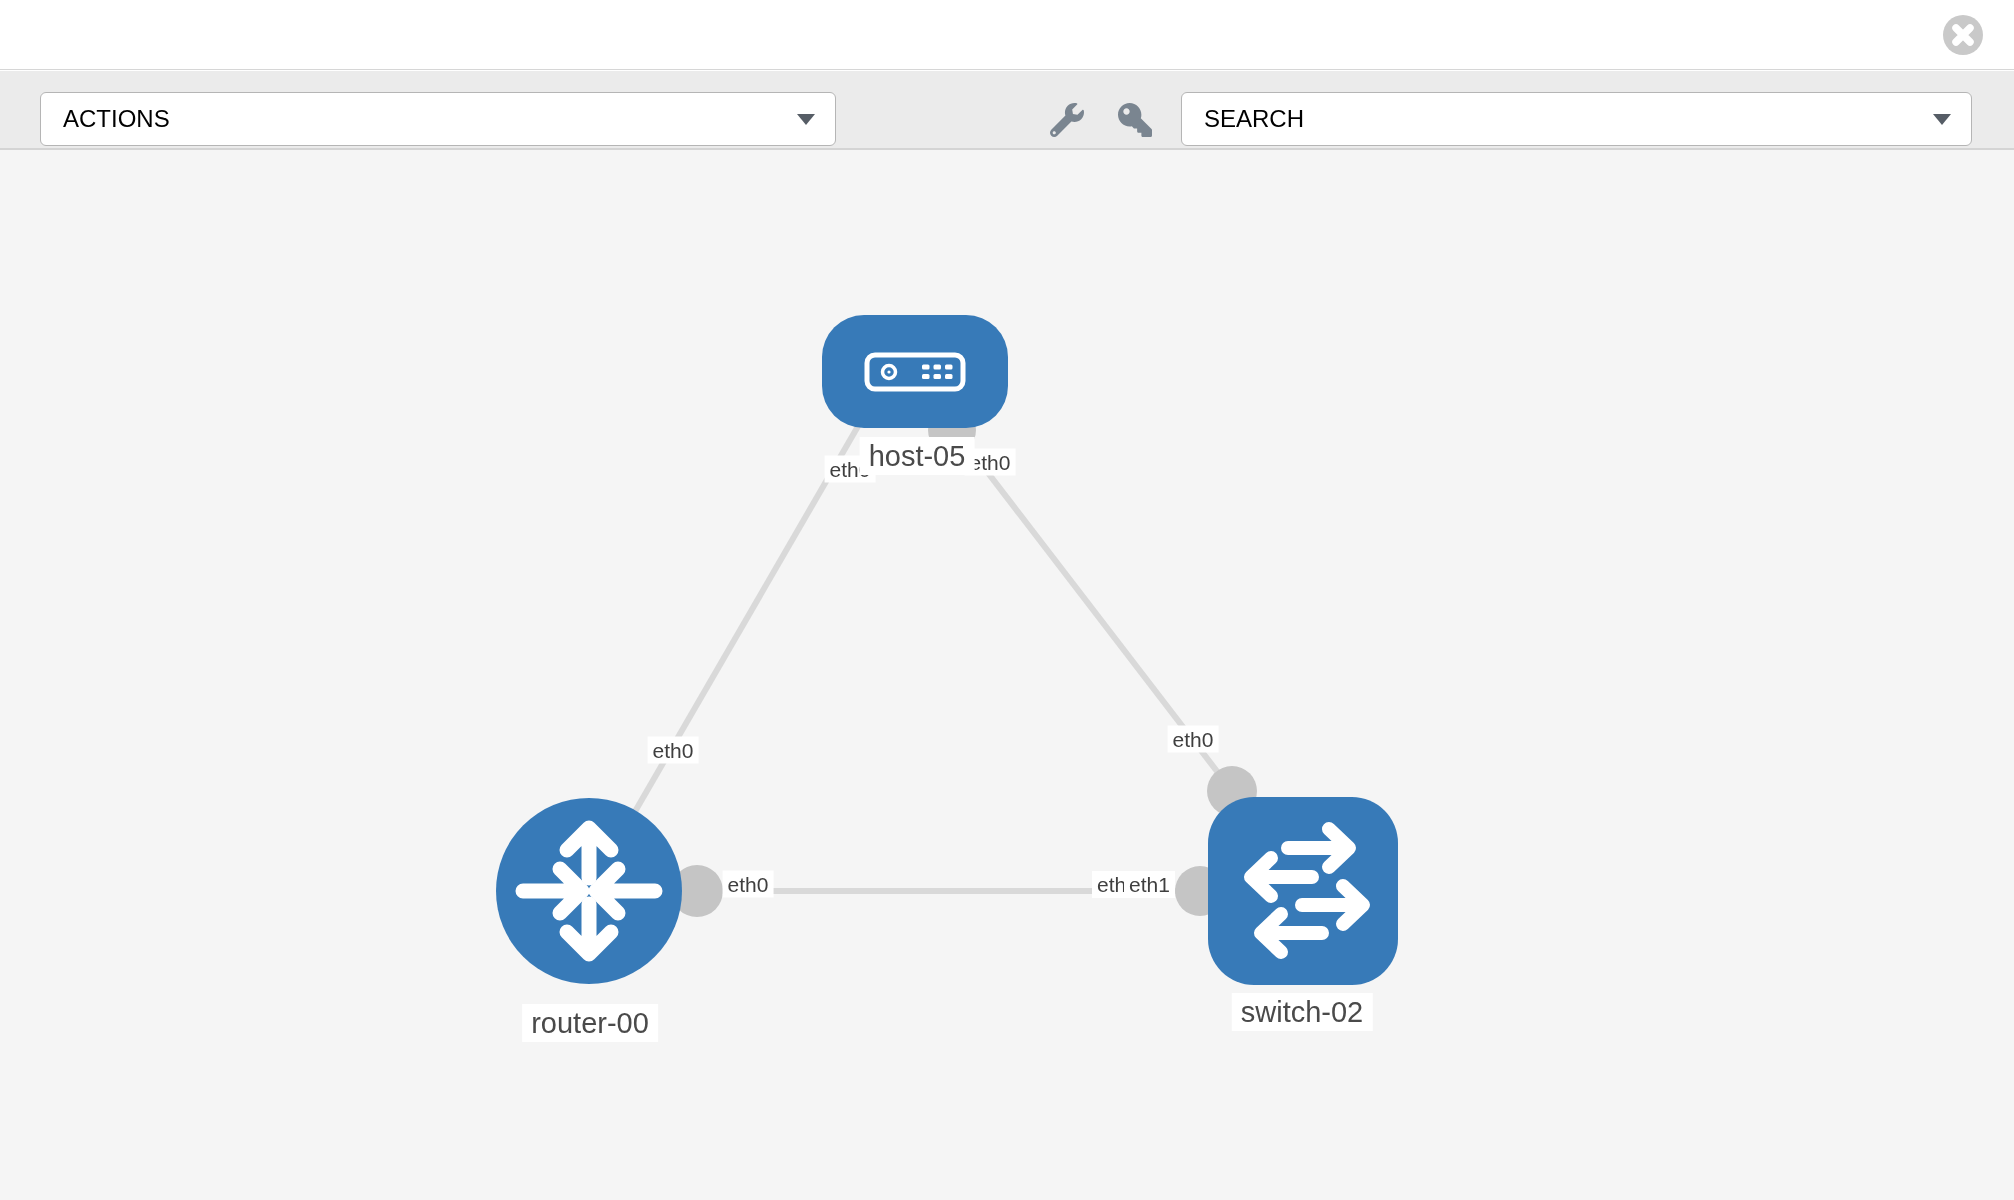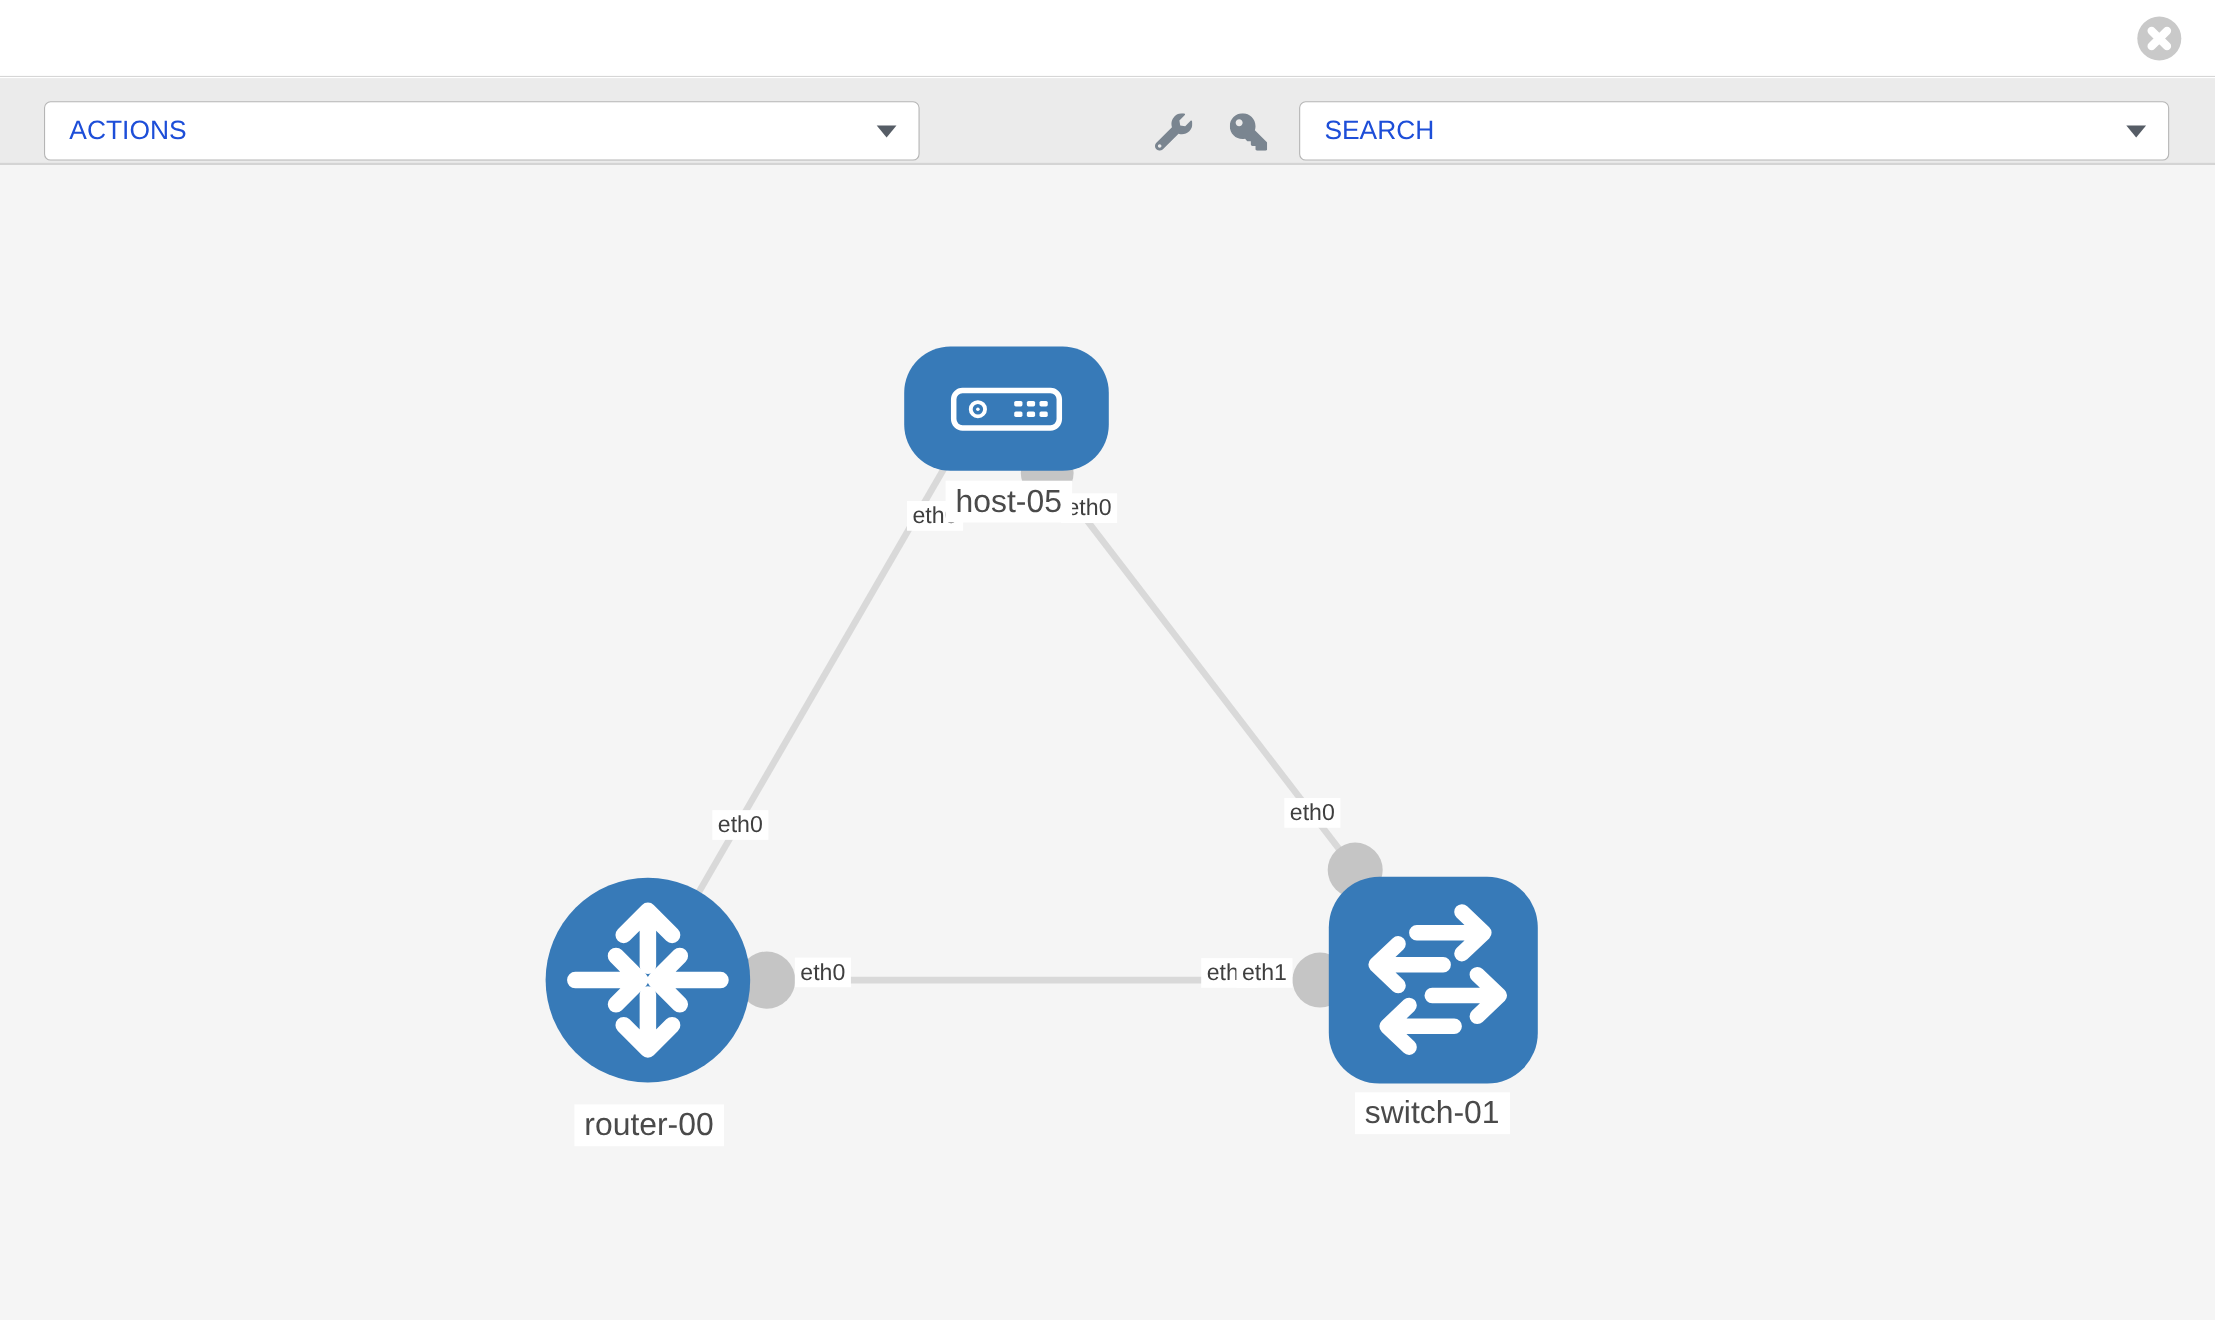--- a/index.html
+++ b/index.html
@@ -7,21 +7,21 @@
   body { font-family:"Liberation Sans", sans-serif; background:#ffffff; position:relative; }
 
   
   .header { position:absolute; left:0; top:0; width:2014px; height:70px; background:#ffffff; border-bottom:1px solid #d6d6d6; }
   .page-title { position:absolute; left:40px; top:16px; font-size:27px; font-weight:700; color:#6a6a6a; letter-spacing:.2px; }
   .close-btn { position:absolute; left:1941px; top:13px; width:44px; height:44px; border:none; background:transparent; cursor:pointer; }
 
   
   .toolbar { position:absolute; left:0; top:71px; width:2014px; height:79px; background:#ebebeb; border-bottom:2px solid #d4d4d4; }
   .select { position:absolute; top:21px; height:54px; background:#ffffff; border:1px solid #b5b5b5; border-radius:6px; display:flex; align-items:center; padding:0 22px; cursor:pointer; }
-  .select .sel-label { font-size:24px; color:#1d4ed8; }
+  .select .sel-label { font-size:24px; color:#000000; }
   .select .caret { position:absolute; right:20px; top:50%; margin-top:-5px; width:0; height:0;
                    border-left:9px solid transparent; border-right:9px solid transparent; border-top:11px solid #565d66; }
   .select.actions { left:40px; width:796px; }
   .select.search  { left:1181px; width:791px; }
   .tool-btn { position:absolute; top:30px; width:40px; height:40px; border:none; background:transparent; cursor:pointer; }
   .tool-btn.wrench { left:1047px; }
   .tool-btn.key    { left:1115px; }
 
   
   .canvas { position:absolute; left:0; top:150px; width:2014px; height:1050px; background:#f5f5f5; }
@@ -123,15 +123,15 @@
   <div class="chip" style="left:850px; top:319px;">eth0</div>
   <div class="chip" style="left:990px; top:312px;">eth0</div>
   <div class="chip" style="left:673px; top:600px;">eth0</div>
   <div class="chip" style="left:1193px; top:589px;">eth0</div>
   <div class="chip" style="left:748px; top:734px;">eth0</div>
   <div class="chip raw" style="left:1092px; top:721px;">eth1</div>
   <div class="chip raw" style="left:1124px; top:721px;">eth1</div>
 
   <div class="chip node-label" style="left:917px; top:306px;">host-05</div>
   <div class="chip node-label" style="left:590px; top:862px;margin-top:11px;">router-00</div>
-  <div class="chip node-label" style="left:1302px; top:862px;">switch-01</div>
+  <div class="chip node-label" style="left:1302px; top:862px;">switch-02</div>
 
 </div>
 
 </body></html>

